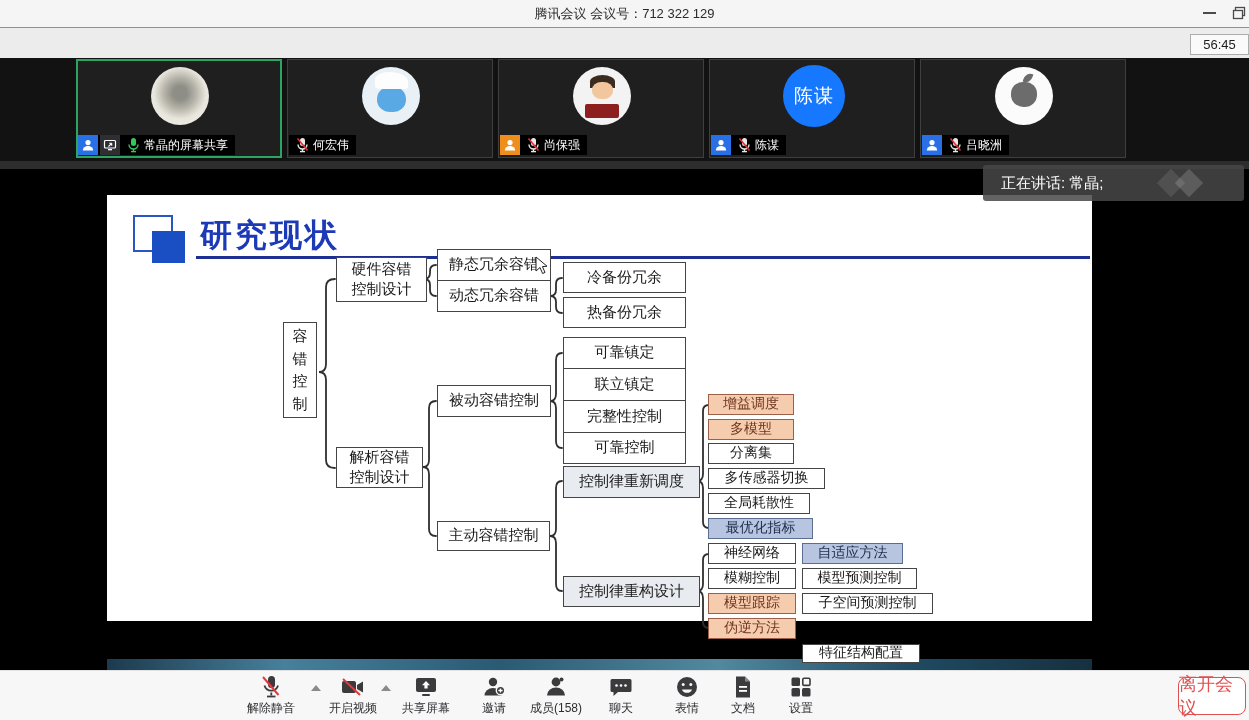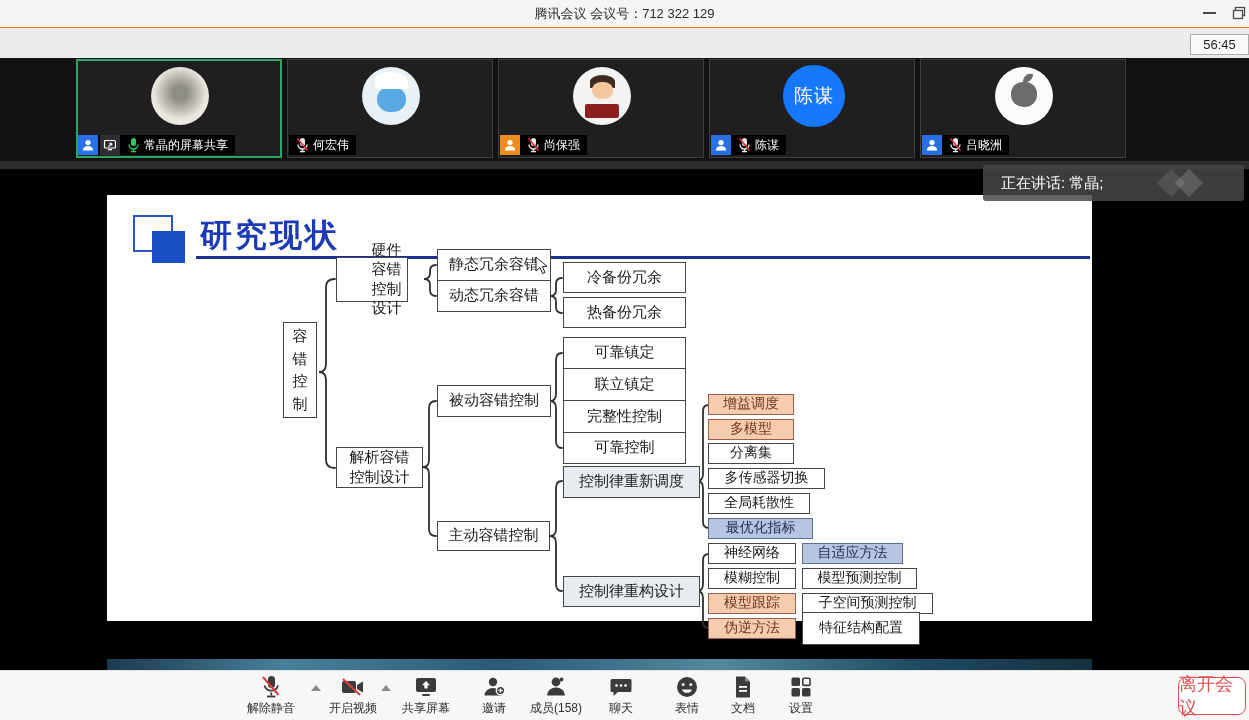--- a/index.html
+++ b/index.html
@@ -243,21 +243,21 @@
       <div id="slide-title">研究现状</div>
       <div id="title-rule"></div>
     </div>
     <div id="deskband"></div>
   </div>
 
   <div class="t vert" style="left:283px;top:322px;width:34px;height:96px;">容
 错
 控
 制</div>
-  <div class="t" style="left:336px;top:257px;width:72px;height:45px;padding-left:29px;">硬件容错
+  <div class="t" style="left:336px;top:257px;width:91px;height:45px;">硬件容错
 控制设计</div>
   <div class="t" style="left:336px;top:447px;width:87px;height:41px;">解析容错
 控制设计</div>
   <div class="t" style="left:437px;top:280px;width:114px;height:32px;">动态冗余容错</div>
   <div class="t" style="left:437px;top:249px;width:114px;height:32px;">静态冗余容错</div>
   <div class="t" style="left:563px;top:262px;width:123px;height:31px;">冷备份冗余</div>
   <div class="t" style="left:563px;top:297px;width:123px;height:31px;">热备份冗余</div>
   <div class="t" style="left:437px;top:385px;width:114px;height:32px;">被动容错控制</div>
   <div class="t" style="left:437px;top:521px;width:113px;height:30px;">主动容错控制</div>
   <div class="t" style="left:563px;top:337px;width:123px;height:32px;">可靠镇定</div>
@@ -272,21 +272,21 @@
   <div class="t sm" style="left:708px;top:468px;width:117px;height:21px;">多传感器切换</div>
   <div class="t sm" style="left:708px;top:493px;width:102px;height:21px;">全局耗散性</div>
   <div class="t sm blue" style="left:708px;top:518px;width:105px;height:21px;">最优化指标</div>
   <div class="t sm" style="left:708px;top:543px;width:88px;height:21px;">神经网络</div>
   <div class="t sm blue" style="left:802px;top:543px;width:101px;height:21px;">自适应方法</div>
   <div class="t sm" style="left:708px;top:568px;width:88px;height:21px;">模糊控制</div>
   <div class="t sm" style="left:802px;top:568px;width:115px;height:21px;">模型预测控制</div>
   <div class="t sm orange" style="left:708px;top:593px;width:88px;height:21px;">模型跟踪</div>
   <div class="t sm" style="left:802px;top:593px;width:131px;height:21px;">子空间预测控制</div>
   <div class="t sm orange" style="left:708px;top:618px;width:88px;height:21px;">伪逆方法</div>
-  <div class="t sm" style="left:802px;top:612px;width:118px;height:33px;">特征结构配置</div>
+  <div class="t sm" style="left:802px;top:644px;width:118px;height:19px;">特征结构配置</div>
 
   <svg id="braces">
     <g fill="none" stroke="#2f2f2f" stroke-width="1.8" stroke-linecap="round">
       <path d="M335,279 Q326,279 326,287 L326,364 Q326,372 319,372 Q326,372 326,380 L326,460 Q326,468 335,468"></path>
       <path d="M436,265 Q430,265 430,271 L430,273 Q430,279 424,279 Q430,279 430,285 L430,290 Q430,296 436,296"></path>
       <path d="M562,278 Q556,278 556,284 L556,290 Q556,296 550,296 Q556,296 556,302 L556,307 Q556,313 562,313"></path>
       <path d="M562,353 Q556,353 556,360 L556,394 Q556,401 550,401 Q556,401 556,408 L556,441 Q556,448 562,448"></path>
       <path d="M436,401 Q429,401 429,408 L429,460 Q429,467 423,467 Q429,467 429,474 L429,529 Q429,536 436,536"></path>
       <path d="M562,481 Q556,481 556,488 L556,529 Q556,536 550,536 Q556,536 556,543 L556,584 Q556,591 562,591"></path>
       <path d="M709,405 Q703,405 703,411 L703,474 Q703,481 697,481 Q703,481 703,488 L703,522 Q703,528 709,528"></path>

